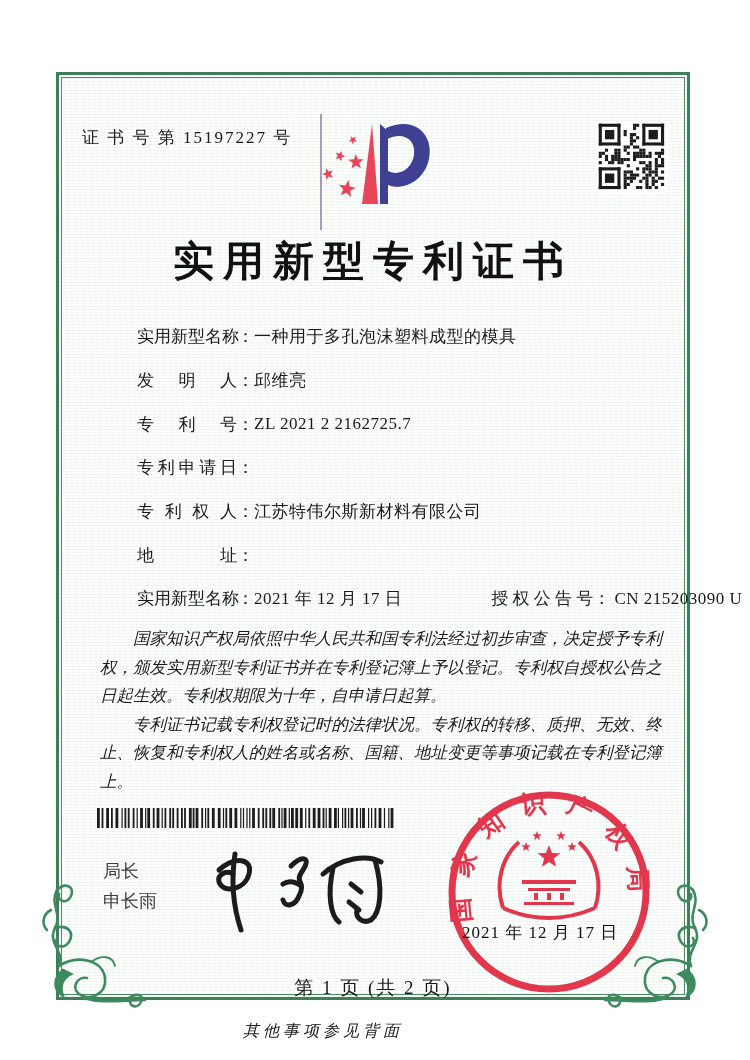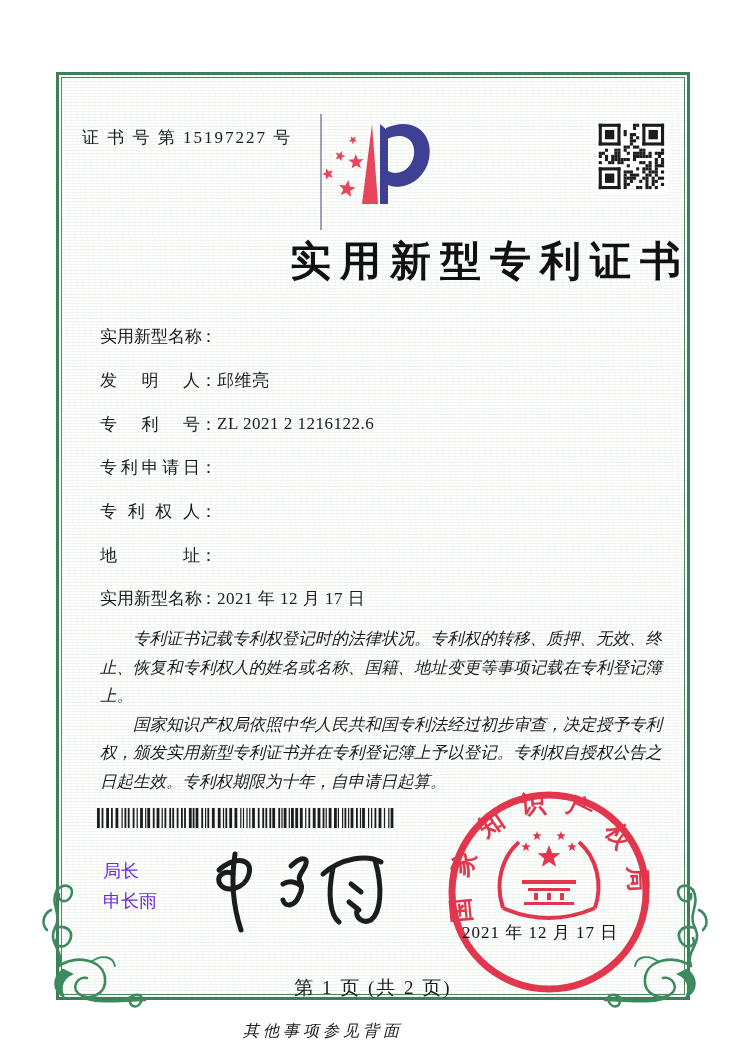--- a/index.html
+++ b/index.html
@@ -22,41 +22,41 @@
     background:
       repeating-linear-gradient(0deg, rgba(110,170,125,0.10) 0 1px, rgba(255,255,255,0) 1px 3px),
       repeating-linear-gradient(88deg, rgba(140,190,150,0.05) 0 2px, rgba(255,255,255,0) 2px 6px);
     pointer-events:none;
   }
   
   #cert-no{position:absolute;left:82px;top:126px;font-size:17px;letter-spacing:2px;}
   #logo{position:absolute;left:300px;top:110px;width:160px;height:124px;}
   #qr{position:absolute;left:596px;top:118px;width:72px;height:78px;}
   #title{
-    position:absolute;left:56px;top:234px;width:634px;text-align:right;
+    position:absolute;left:56px;top:234px;width:634px;text-align:center;
     font-size:41px;font-weight:bold;letter-spacing:9px;color:#111;
   }
   
   #fields{position:absolute;left:100px;top:315px;width:560px;font-size:17px;}
   .frow{height:43.7px;display:flex;align-items:center;white-space:nowrap;}
-  .flabel{display:inline-block;width:100px;text-align:justify;text-align-last:justify;}
+  .flabel{display:inline-block;width:100px;text-align:justify;text-align-last:justify;margin-left:37px;}
   .fcolon{display:inline-block;}
   .fvalue{display:inline-block;letter-spacing:0.5px;}
   .grant-right{margin-left:52px;}
   .grant-right .flabel{width:auto;text-align:left;text-align-last:auto;}
   
   #body-text{
     position:absolute;left:100px;top:625px;width:562px;
     font-size:16.5px;line-height:28.5px;text-align:justify;font-style:italic;
   }
   #body-text p{margin:0;text-indent:2em;}
   
   #barcode{position:absolute;left:95px;top:806px;width:300px;height:24px;}
   
-  #sig-block{position:absolute;left:103px;top:856px;font-family:"Liberation Sans","DejaVu Sans",sans-serif;font-size:18px;line-height:30px;color:#6d28d9;}
+  #sig-block{position:absolute;left:103px;top:856px;font-family:"Liberation Sans","DejaVu Sans",sans-serif;font-size:18px;line-height:30px;color:#404040;}
   #signature{position:absolute;left:205px;top:840px;width:190px;height:100px;}
   
   #seal{position:absolute;left:443px;top:786px;width:212px;height:212px;opacity:0.93;}
   #seal-date{position:absolute;left:462px;top:921px;font-size:17px;letter-spacing:1px;color:#111;z-index:6;}
   
   #footer-page{position:absolute;left:56px;top:975px;width:634px;text-align:center;font-size:19px;letter-spacing:2px;z-index:4;}
   #footer-note{position:absolute;left:0;top:1021px;width:646px;text-align:center;font-size:16px;letter-spacing:4px;font-style:italic;}
   
   .flourish{position:absolute;width:140px;height:150px;z-index:5;}
   #flourish-left{left:7px;top:870px;}
@@ -228,53 +228,59 @@
         <rect x="60.4" y="66.8" width="3.2" height="3.2"></rect>
       </g>
   </svg>
 
   <div id="title">实用新型专利证书</div>
 
   <div id="fields">
     <div class="frow">
       <span class="flabel">实用新型名称</span>
         <span class="fcolon">：</span>
+      <span class="fvalue">一种用于多孔泡沫塑料成型的模具</span>
     </div>
     <div class="frow">
       <span class="flabel">发 明 人</span>
         <span class="fcolon">：</span>
       <span class="fvalue">邱维亮</span>
     </div>
     <div class="frow">
       <span class="flabel">专 利 号</span>
         <span class="fcolon">：</span>
-      <span class="fvalue">ZL 2021 2 1216122.6</span>
+      <span class="fvalue">ZL 2021 2 2162725.7</span>
     </div>
     <div class="frow">
       <span class="flabel">专利申请日</span>
         <span class="fcolon">：</span>
     </div>
     <div class="frow">
       <span class="flabel">专 利 权 人</span>
         <span class="fcolon">：</span>
+      <span class="fvalue">江苏特伟尔斯新材料有限公司</span>
     </div>
     <div class="frow">
       <span class="flabel">地 址</span>
         <span class="fcolon">：</span>
     </div>
     <div class="frow">
       <span class="flabel">实用新型名称</span>
         <span class="fcolon">：</span>
       <span class="fvalue">2021 年 12 月 17 日</span>
+      <span class="grant-right">
+        <span class="flabel">授 权 公 告 号</span><span class="fcolon">：</span>
+        <span class="fvalue">CN 215203090 U</span>
+      </span>
     </div>
   </div>
 
   <div id="body-text">
+    <p>国家知识产权局依照中华人民共和国专利法经过初步审查，决定授予专利权，颁发实用新型专利证书并在专利登记簿上予以登记。专利权自授权公告之日起生效。专利权期限为十年，自申请日起算。</p>
     <p>专利证书记载专利权登记时的法律状况。专利权的转移、质押、无效、终止、恢复和专利权人的姓名或名称、国籍、地址变更等事项记载在专利登记簿上。</p>
-    <p>国家知识产权局依照中华人民共和国专利法经过初步审查，决定授予专利权，颁发实用新型专利证书并在专利登记簿上予以登记。专利权自授权公告之日起生效。专利权期限为十年，自申请日起算。</p>
   </div>
 
   <svg id="barcode" viewBox="0 0 300 24">
     <g id="barcode-bars" fill="#1c1c1c">
         <rect x="2.0" y="2" width="2.8" height="20"></rect>
         <rect x="6.6" y="2" width="1.8" height="20"></rect>
         <rect x="11.2" y="2" width="2.8" height="20"></rect>
         <rect x="16.0" y="2" width="1.8" height="20"></rect>
         <rect x="20.5" y="2" width="2.8" height="20"></rect>
         <rect x="26.5" y="2" width="1.2" height="20"></rect>

